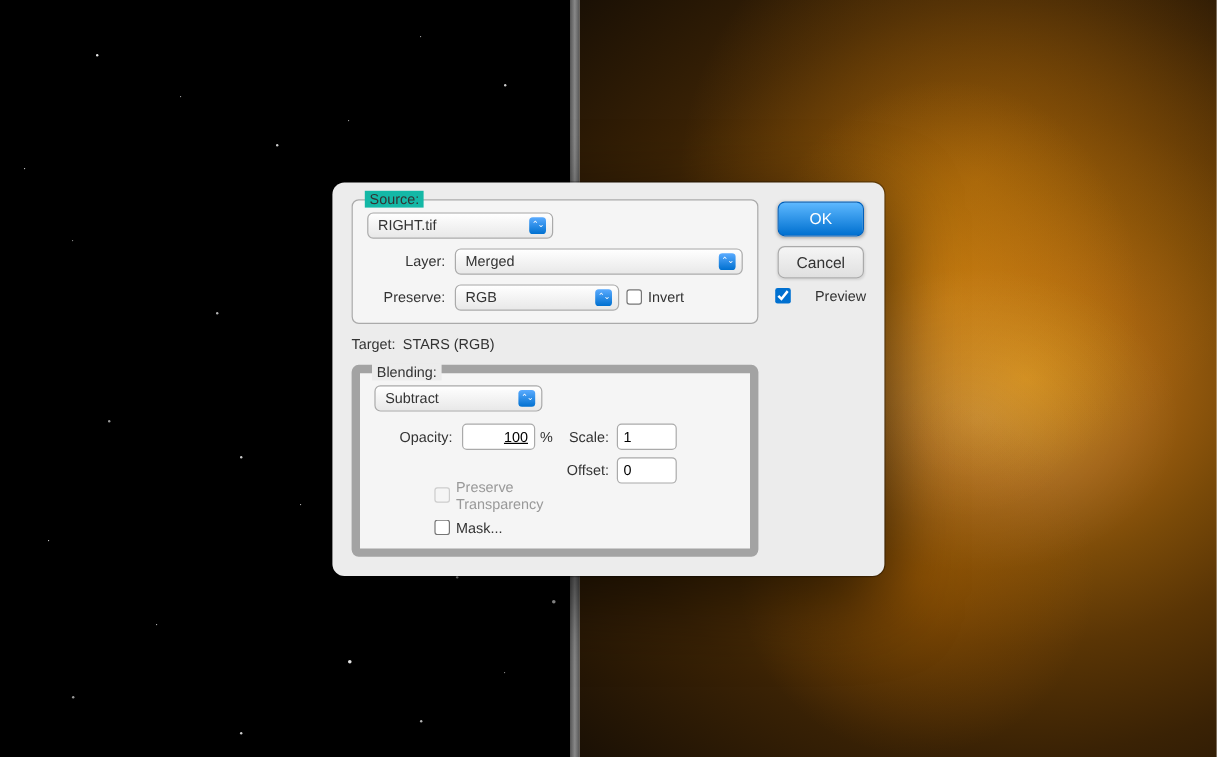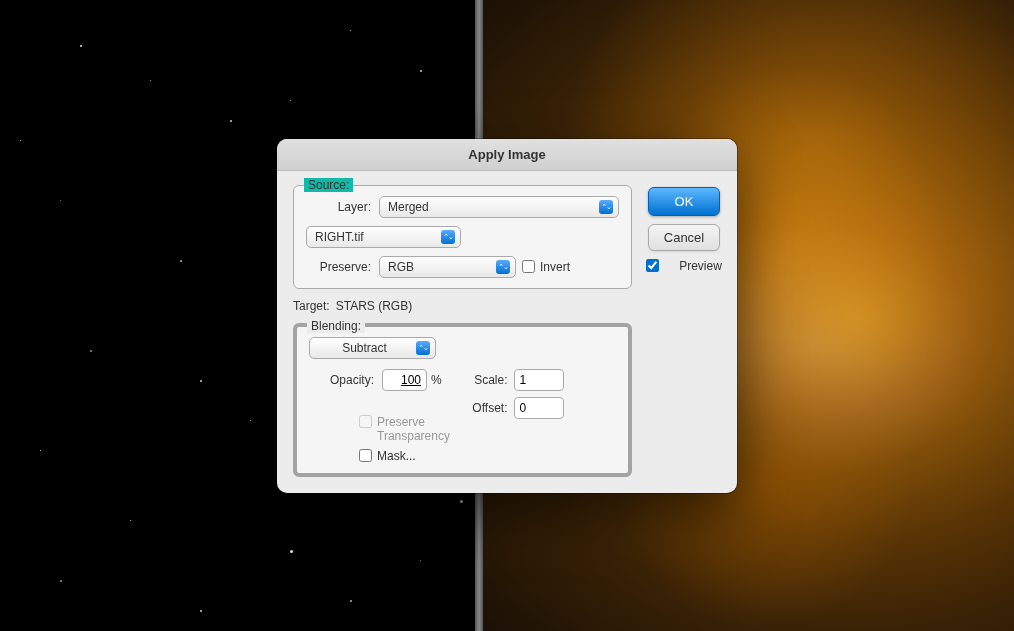--- a/index.html
+++ b/index.html
@@ -184,26 +184,26 @@
 
     .select-layer {
       width: 240px;
     }
 
     .select-channel {
       width: 137px;
     }
 
     .select-blending {
-      width: 127px;
-      text-align: center;
+      width: 140px;
     }
 
     .checkbox-label {
       display: flex;
+      align-items: center;
       gap: 5px;
       font-size: 12px;
       color: #999;
       cursor: default;
       padding-left: 42px;
     }
 
     .checkbox-label.enabled {
       color: #333;
       cursor: pointer;
@@ -237,21 +237,21 @@
       margin-right: 6px;
       font-weight: 500;
     }
 
     .target-value {
       font-size: 12px;
       color: #333;
     }
 
     .blending-section {
-      border: 4px solid #a3a3a3;
+      border: 7px solid #a3a3a3;
       border-radius: 6px;
       padding: 10px 12px;
       position: relative;
       background: #f5f5f5;
     }
 
     .blending-label {
       position: absolute;
       top: -8px;
       left: 10px;
@@ -282,21 +282,21 @@
       flex: 1;
     }
 
     .opacity-row {
       display: flex;
       align-items: center;
       margin-bottom: 24px;
     }
 
     .number-input {
-      width: 45px;
+      width: 61px;
       border: 1px solid #aaa;
       border-radius: 4px;
       padding: 3px 5px;
       font-size: 12px;
       text-align: right;
       background: white;
       outline: none;
       text-decoration: underline;
     }
 
@@ -416,44 +416,41 @@
 
     <div style="position:absolute;top:-100px;right:-50px;width:500px;height:500px;background:radial-gradient(ellipse,rgba(200,120,10,0.5) 0%,transparent 70%);border-radius:50%;"></div>
     <div style="position:absolute;top:50px;right:50px;width:350px;height:400px;background:radial-gradient(ellipse,rgba(230,150,20,0.4) 0%,transparent 65%);border-radius:50%;"></div>
     <div style="position:absolute;top:200px;right:0;width:400px;height:300px;background:radial-gradient(ellipse,rgba(255,255,255,0.15) 0%,transparent 60%);border-radius:50%;"></div>
     <div style="position:absolute;bottom:0;right:100px;width:300px;height:300px;background:radial-gradient(ellipse,rgba(180,100,0,0.4) 0%,transparent 70%);border-radius:50%;"></div>
   </div>
 </div>
 
 <div class="dialog-overlay">
   <div class="dialog">
-    <div class="dialog-titlebar">
-      <span class="dialog-title">Apply Image</span>
-    </div>
 
     <div class="dialog-body">
 
       <div class="dialog-left">
 
         <div class="field-group">
           <span class="field-group-label">Source:</span>
+          <div class="field-row">
+            <div class="select-wrapper">
+              <select class="select-control select-source">
+                <option>RIGHT.tif</option>
+              </select>
+              <div class="select-arrow"></div>
+            </div>
+          </div>
+
           <div class="field-row">
             <span class="field-label">Layer:</span>
             <div class="select-wrapper">
               <select class="select-control select-layer">
                 <option>Merged</option>
-              </select>
-              <div class="select-arrow"></div>
-            </div>
-          </div>
-
-          <div class="field-row">
-            <div class="select-wrapper">
-              <select class="select-control select-source">
-                <option>RIGHT.tif</option>
               </select>
               <div class="select-arrow"></div>
             </div>
           </div>
 
           <div class="field-row">
             <span class="field-label">Preserve:</span>
             <div class="select-wrapper">
               <select class="select-control select-channel">
                 <option>RGB</option>

